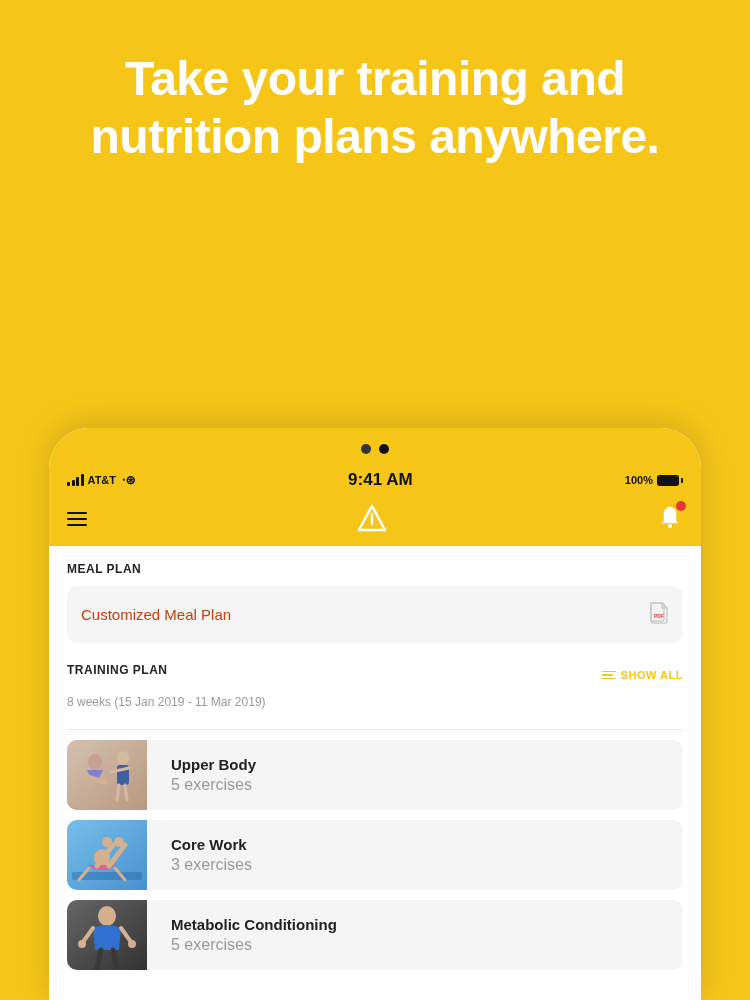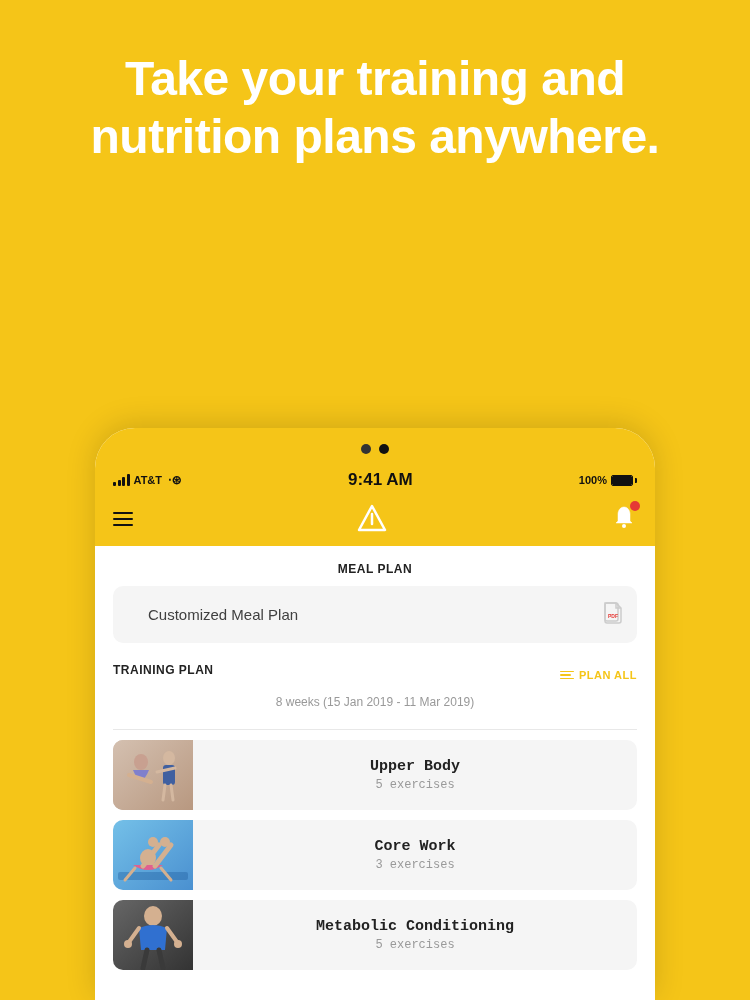--- a/index.html
+++ b/index.html
@@ -23,26 +23,25 @@
       font-weight: 800;
       line-height: 1.2;
       letter-spacing: -0.5px;
     }
 
     .phone-container {
       position: absolute;
       bottom: 0;
       left: 50%;
       transform: translateX(-50%);
-      width: 560px;
+      width: 652px;
       background: white;
       border-radius: 40px 40px 0 0;
       box-shadow: 0 -4px 30px rgba(0,0,0,0.15);
       overflow: hidden;
-      text-align: center;
     }
 
     .pagination-dots {
       display: flex;
       justify-content: center;
       gap: 8px;
       padding: 16px 0 10px;
       background: #F5C518;
     }
 
@@ -210,22 +209,21 @@
       border-radius: 10px;
       padding: 16px 14px;
       display: flex;
       justify-content: space-between;
       align-items: center;
       margin-bottom: 20px;
     }
 
     .meal-plan-card span {
       font-size: 15px;
-      color: #404040;
-      margin-left: 21px;
+      color: #c2410c;
     }
 
     .pdf-icon {
       color: #E53935;
       font-size: 18px;
     }
 
     .training-header {
       display: flex;
       justify-content: space-between;
@@ -290,34 +288,33 @@
     }
 
     .workout-thumb {
       width: 80px;
       height: 70px;
       flex-shrink: 0;
       overflow: hidden;
     }
 
     .workout-info {
-      padding: 0 14px;
+      padding: 0 24px;
       flex: 1;
-      font-family: Liberation Mono, monospace;
     }
 
     .workout-title {
       font-size: 15px;
       font-weight: 600;
       color: #222;
       margin-bottom: 3px;
     }
 
     .workout-subtitle {
-      font-size: 12px;
+      font-size: 16px;
       color: #999;
     }
 
     
     .upper-scene {
       width: 80px;
       height: 70px;
       background: linear-gradient(to bottom, #d4c0b0 0%, #c0a898 100%);
       position: relative;
     }
@@ -403,21 +400,21 @@
 
     <div>
       <div class="training-header">
         <div class="section-label">TRAINING PLAN</div>
         <div class="show-all">
           <div class="show-all-lines">
             <span></span>
             <span></span>
             <span></span>
           </div>
-          <span>PLAN ALL</span>
+          <span>SHOW ALL</span>
         </div>
       </div>
 
       <div class="plan-dates">8 weeks (15 Jan 2019 - 11 Mar 2019)</div>
 
       <div class="divider"></div>
 
       <div class="workout-item">
         <div class="workout-thumb">
           <div class="upper-scene">

